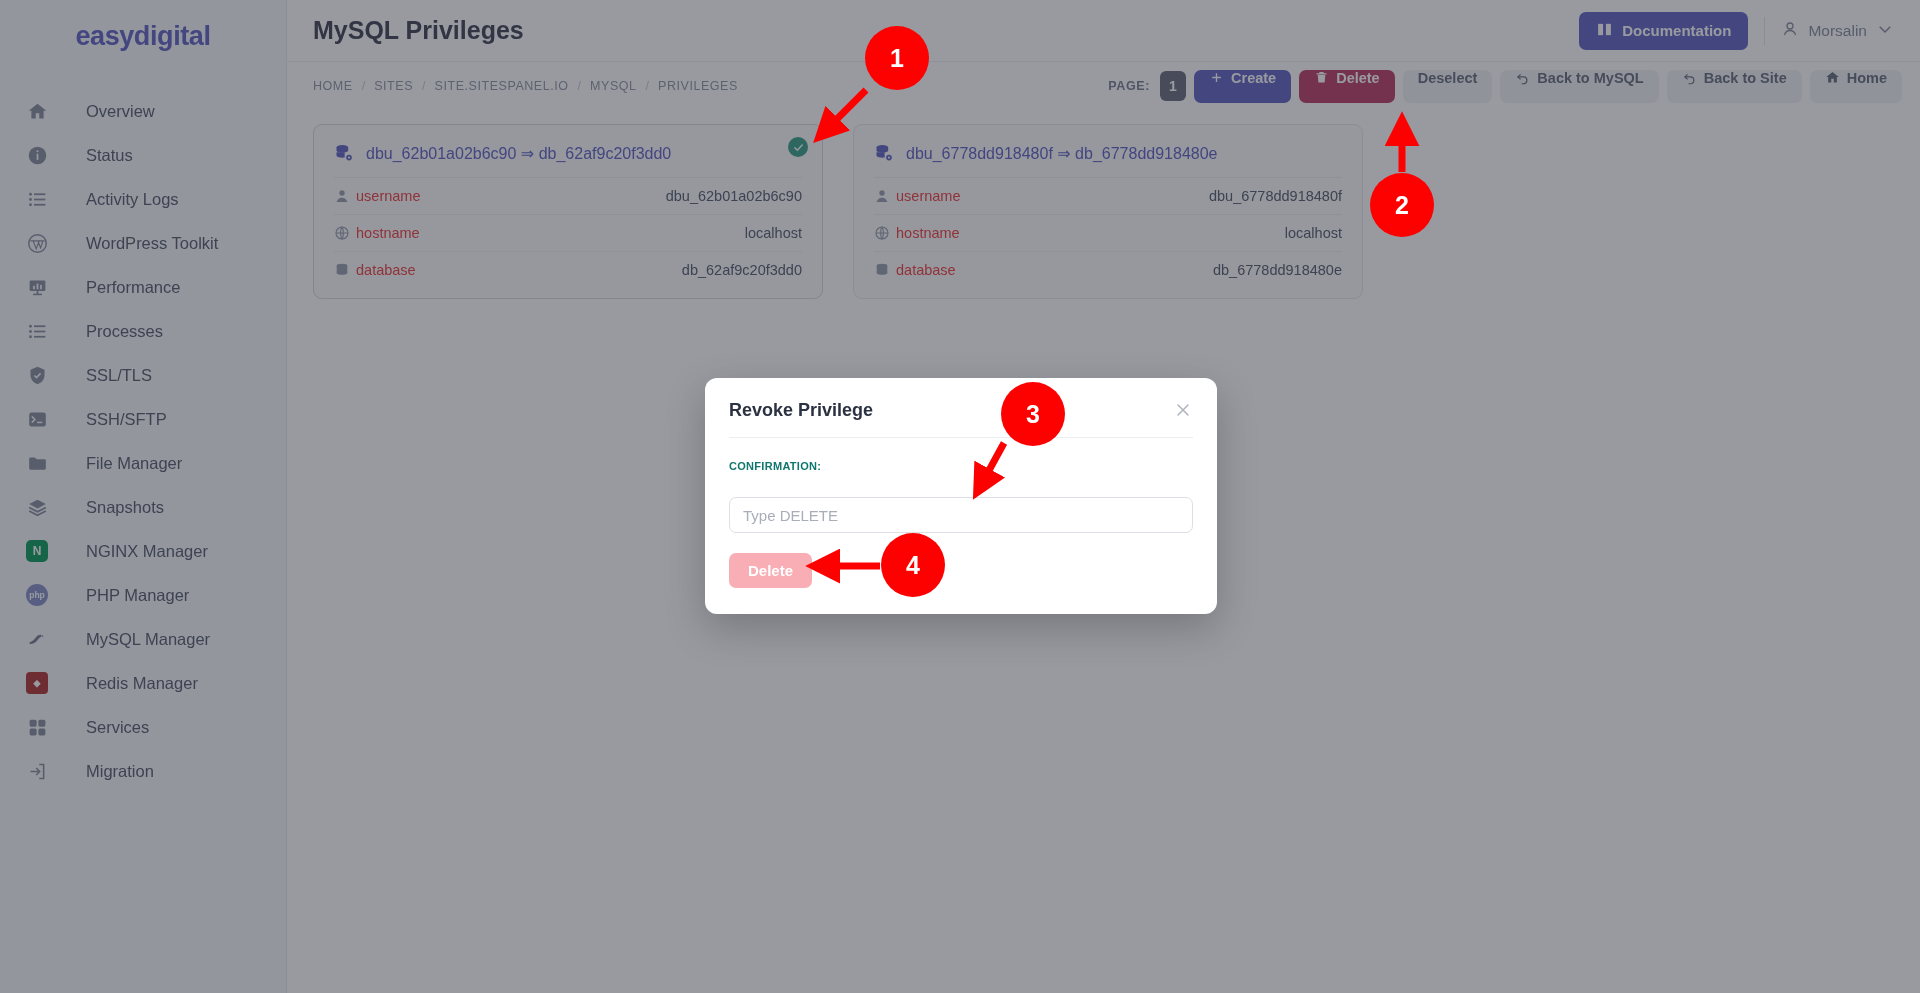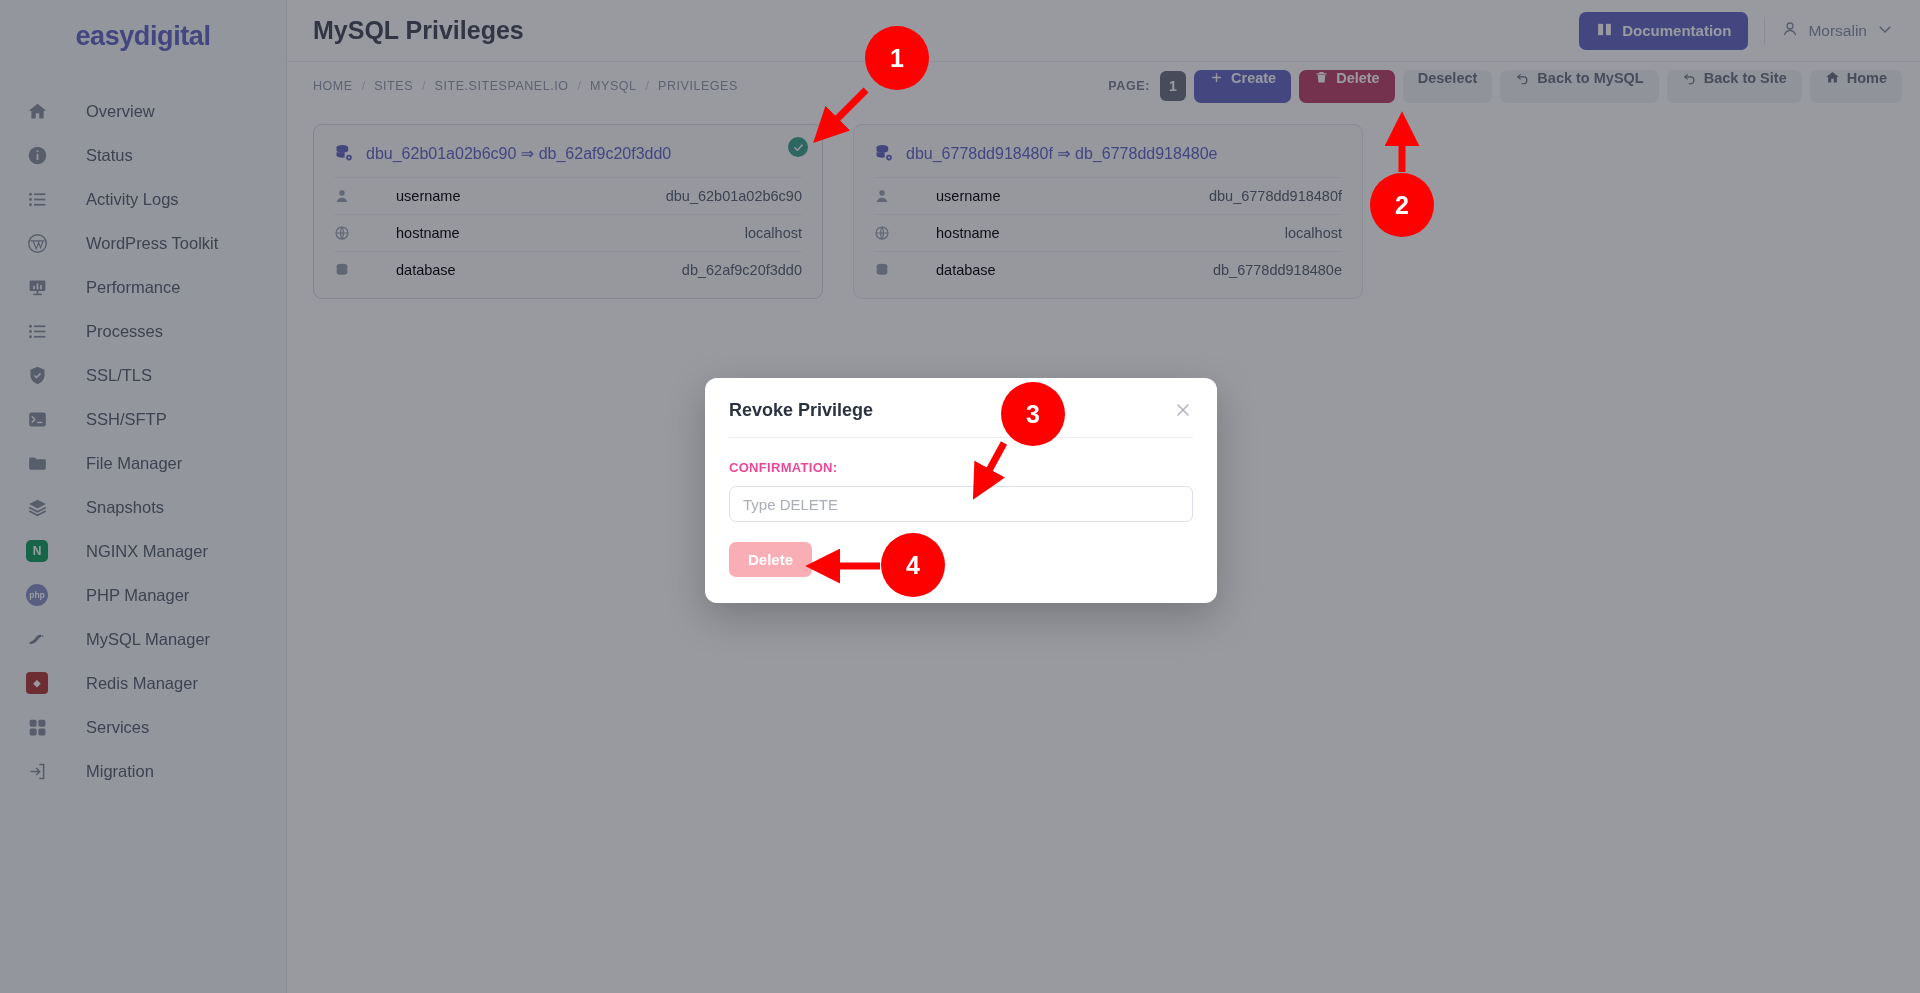--- a/index.html
+++ b/index.html
@@ -111,39 +111,39 @@
     background:#3fa38a; display:flex; align-items:center; justify-content:center;
   }
   .check svg { width:11px; height:11px; }
   .row {
     display:flex; align-items:center;
     height:37px; border-top:1px solid #edeef2;
   }
   .row:first-of-type { border-top:none; }
   .row .ric { width:22px; color:#9aa0ad; display:flex; align-items:center; }
   .row .ric svg { width:16px; height:16px; }
-  .row .rk { font-size:14.5px; color:#000000;margin-left:40px; }
+  .row .rk { font-size:14.5px; color:#ef4444; }
   .row .rv { margin-left:auto; font-size:14.5px; color:#5b6170; }
 
   
   .dim { position:absolute; inset:0; background:rgba(26,32,44,0.45); }
 
   
   .modal {
     position:absolute; left:705px; top:378px; width:512px;
     background:#ffffff; border-radius:12px;
     box-shadow: 0 14px 40px rgba(0,0,0,0.22);
     padding: 22px 24px 26px 24px;
   }
   .modal-head { display:flex; align-items:flex-start; padding-bottom:16px; }
   .modal-title { font-size:18px; font-weight:700; color:#2b3242; }
   .modal-x { margin-left:auto; color:#aeb3be; cursor:pointer; line-height:0; }
   .modal-x svg { width:20px; height:20px; }
   .modal-sep { height:1px; background:#ecedf1; margin: 0 0 22px 0; }
-  .field-label { font-size:13px; font-weight:700; color:#ec4899; letter-spacing:0.3px; margin-bottom:11px; }
+  .field-label { font-size:11px; font-weight:700; color:#0f766e; letter-spacing:0.3px; margin-bottom:25px; }
   .field-input {
     width:100%; height:36px; border:1px solid #dcdfe5; border-radius:7px;
     padding: 0 13px; font-size:15px; color:#2b3242;
     font-family:"Liberation Sans", sans-serif; outline:none; background:#fff;
   }
   .field-input::placeholder { color:#a8adb8; }
   .modal-delete {
     margin-top:20px; background:#f8aeb4; color:#ffffff;
     border:none; border-radius:7px; padding:9px 19px;
     font-size:15px; font-weight:600; cursor:pointer;

